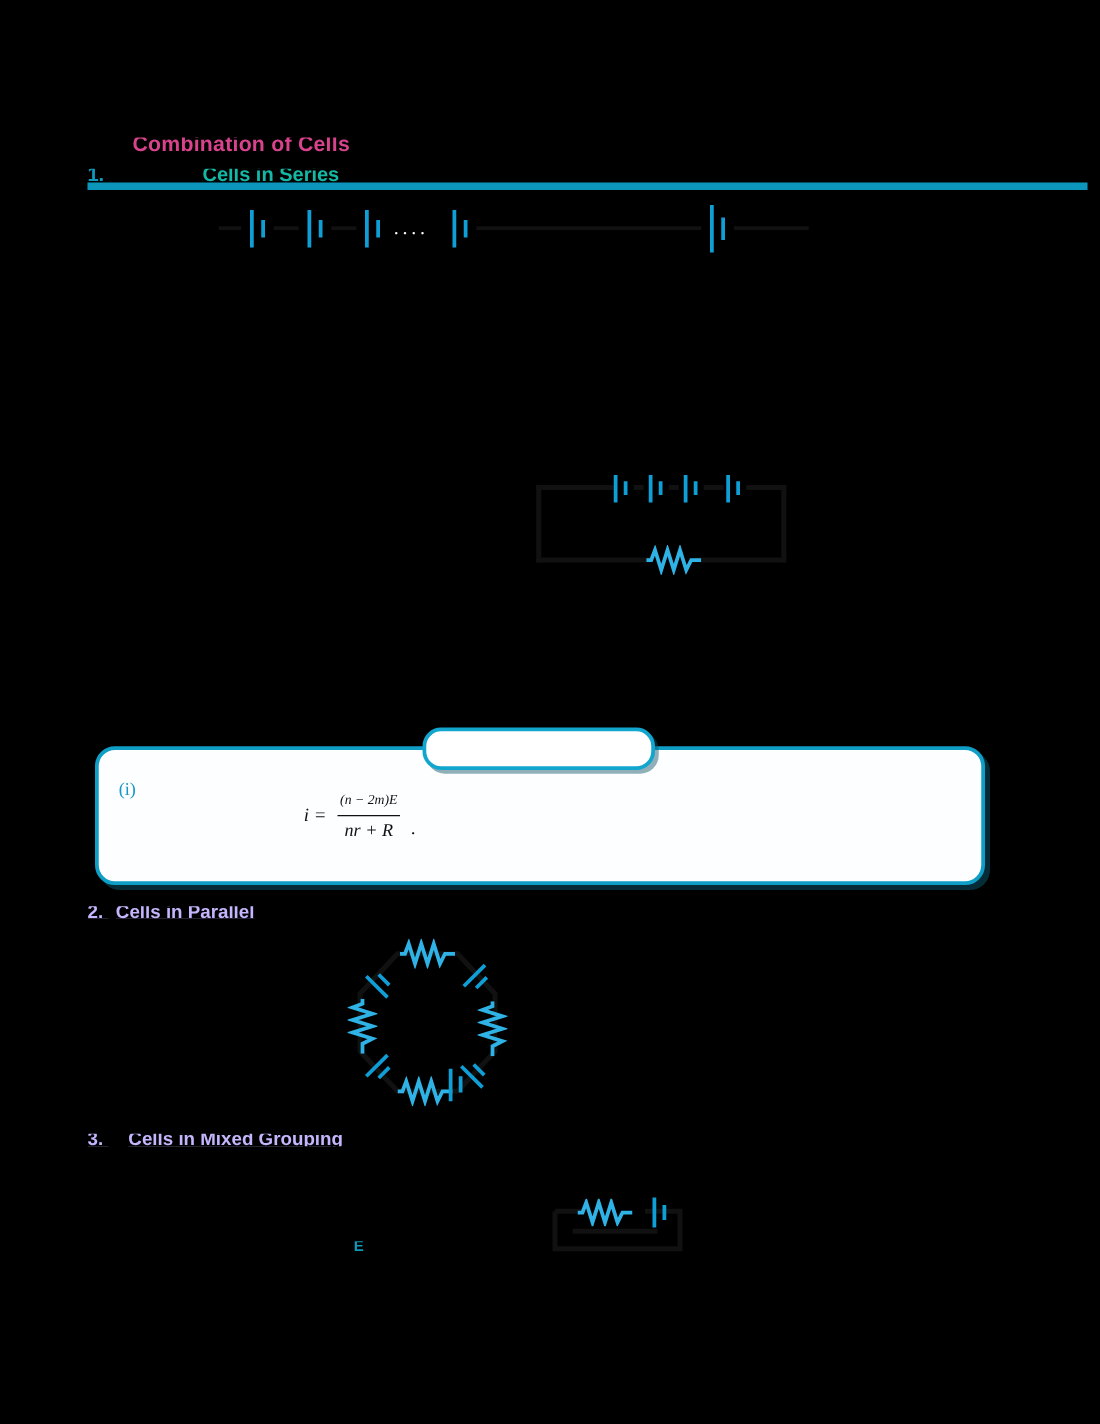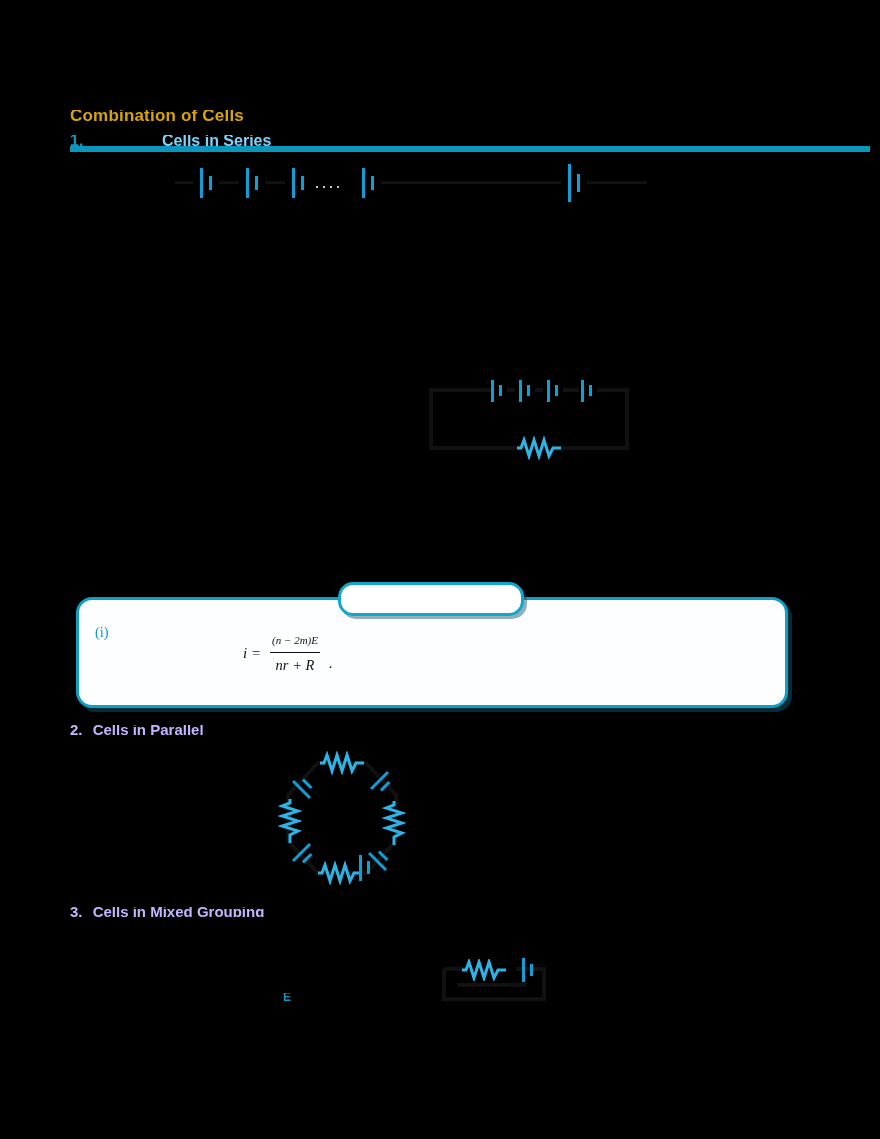--- a/index.html
+++ b/index.html
@@ -10,40 +10,41 @@
     position:relative;
     overflow:hidden;
   }
   .page{position:absolute;left:0;top:0;width:880px;height:1139px;}
 
   
   .heading-wrap{position:absolute;left:70px;top:106px;width:790px;}
   .h-title{
     font-family:"Liberation Sans", sans-serif;
     font-weight:bold;font-size:17px;
-    color:#eab308;
+    color:#ec4899;
     letter-spacing:.2px;
     line-height:20px;
     opacity:.92;
     
     clip-path:inset(4px 0 0 0);
+    margin-left:36px;
   }
   .h-sub{
     display:flex;align-items:flex-end;gap:0;
     margin-top:2px;height:22px;
   }
   .h-num{
     font-family:"Liberation Sans", sans-serif;
     font-weight:bold;font-size:16px;color:#0f99bd;
     width:40px;
     clip-path:inset(3px 0 2px 0);
   }
   .h-sub-text{
     font-family:"Liberation Sans", sans-serif;
-    font-weight:bold;font-size:16px;color:#7dd3fc;
+    font-weight:bold;font-size:16px;color:#14b8a6;
     margin-left:52px;
     clip-path:inset(3px 0 2px 0);
   }
   .rule{
     position:absolute;left:70px;top:146px;width:800px;height:6px;
     background:#0d96bb;
   }
 
   
   .wire{position:absolute;background:#111111;}
@@ -275,21 +276,21 @@
     </svg>
 
     <div class="cell" style="left:22px;top:20px;width:24px;height:24px;transform:rotate(-45deg);">
       <div class="long" style="left:7px;top:0px;height:24px;"></div>
       <div class="short" style="left:15px;top:6px;height:12px;"></div>
     </div>
   </div>
 
   <div class="sub-head" style="left:70px;top:903px;">
     <span>3.</span>
-    <span style="margin-left:6px;">Cells in Mixed Grouping</span>
+    <span style="margin-left:16px;">Cells in Mixed Grouping</span>
   </div>
 
   <div style="position:absolute;left:438px;top:955px;width:112px;height:58px;">
 
     <svg width="112" height="58" viewBox="0 0 112 58" style="position:absolute;left:0;top:0;">
       <polyline points="6,14 6,44 106,44 106,14 78,14" fill="none" stroke="#111111" stroke-width="4"></polyline>
       <polyline points="6,14 28,14" fill="none" stroke="#111111" stroke-width="4"></polyline>
       <polyline points="20,30 88,30" fill="none" stroke="#111111" stroke-width="4"></polyline>
     </svg>
 

